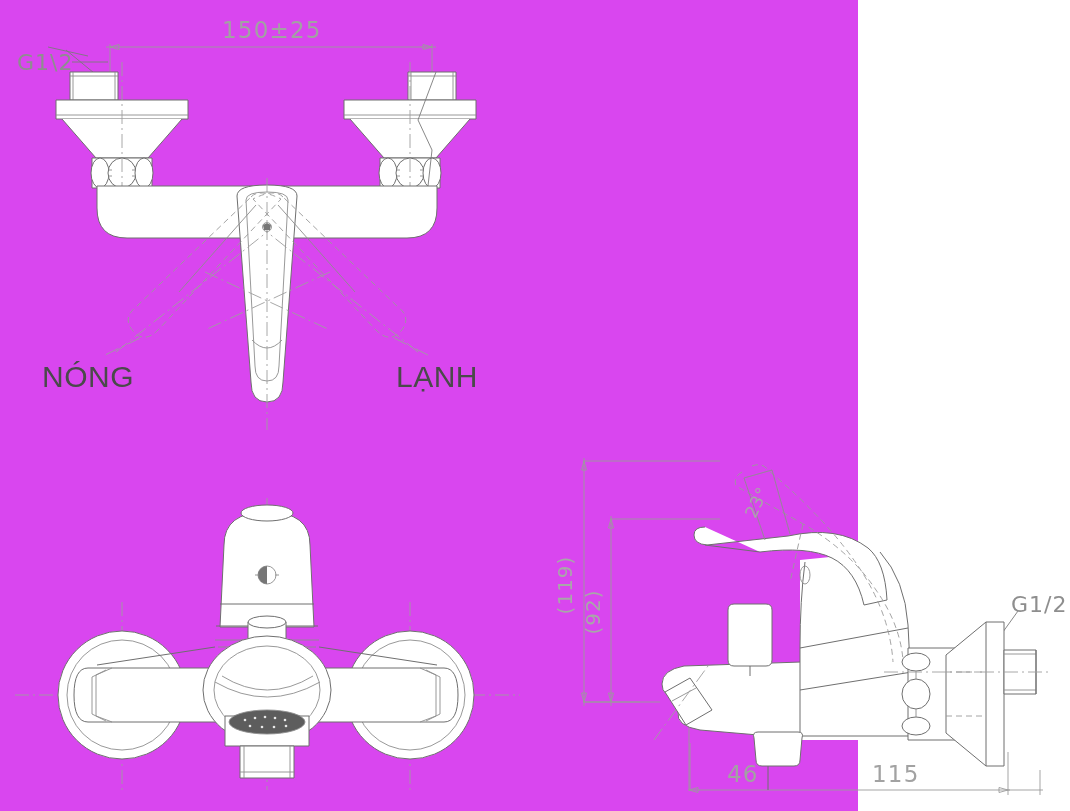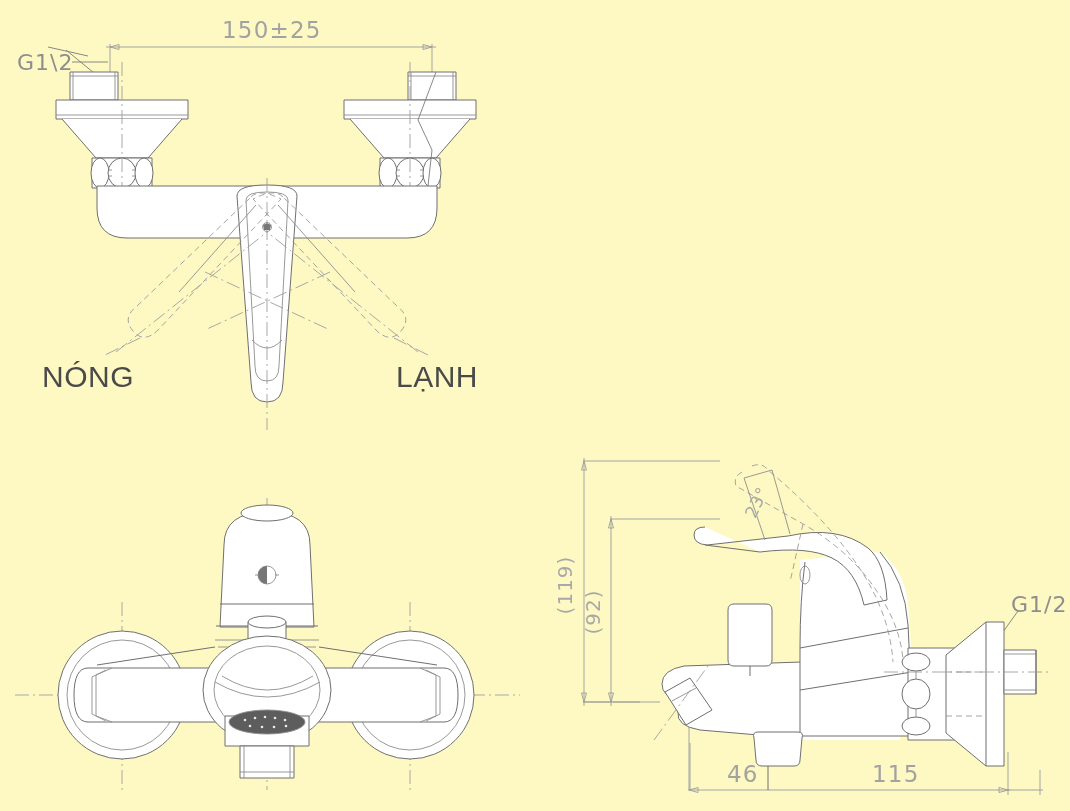--- a/index.html
+++ b/index.html
@@ -10,23 +10,23 @@
   }
   body {
     width: 1070px;
     height: 811px;
     overflow: hidden;
     font-family: "Liberation Sans", sans-serif;
     position: relative;
   }
   #sheet {
     position: relative;
-    width: 1070px;
+    width: 858px;
     height: 811px;
-    background: #fef9c3;
+    background: #d946ef;
   }
   #sheet svg {
     position: absolute;
     left: 0;
     top: 0;
     display: block;
   }
   
   .ln {
     fill: none;

